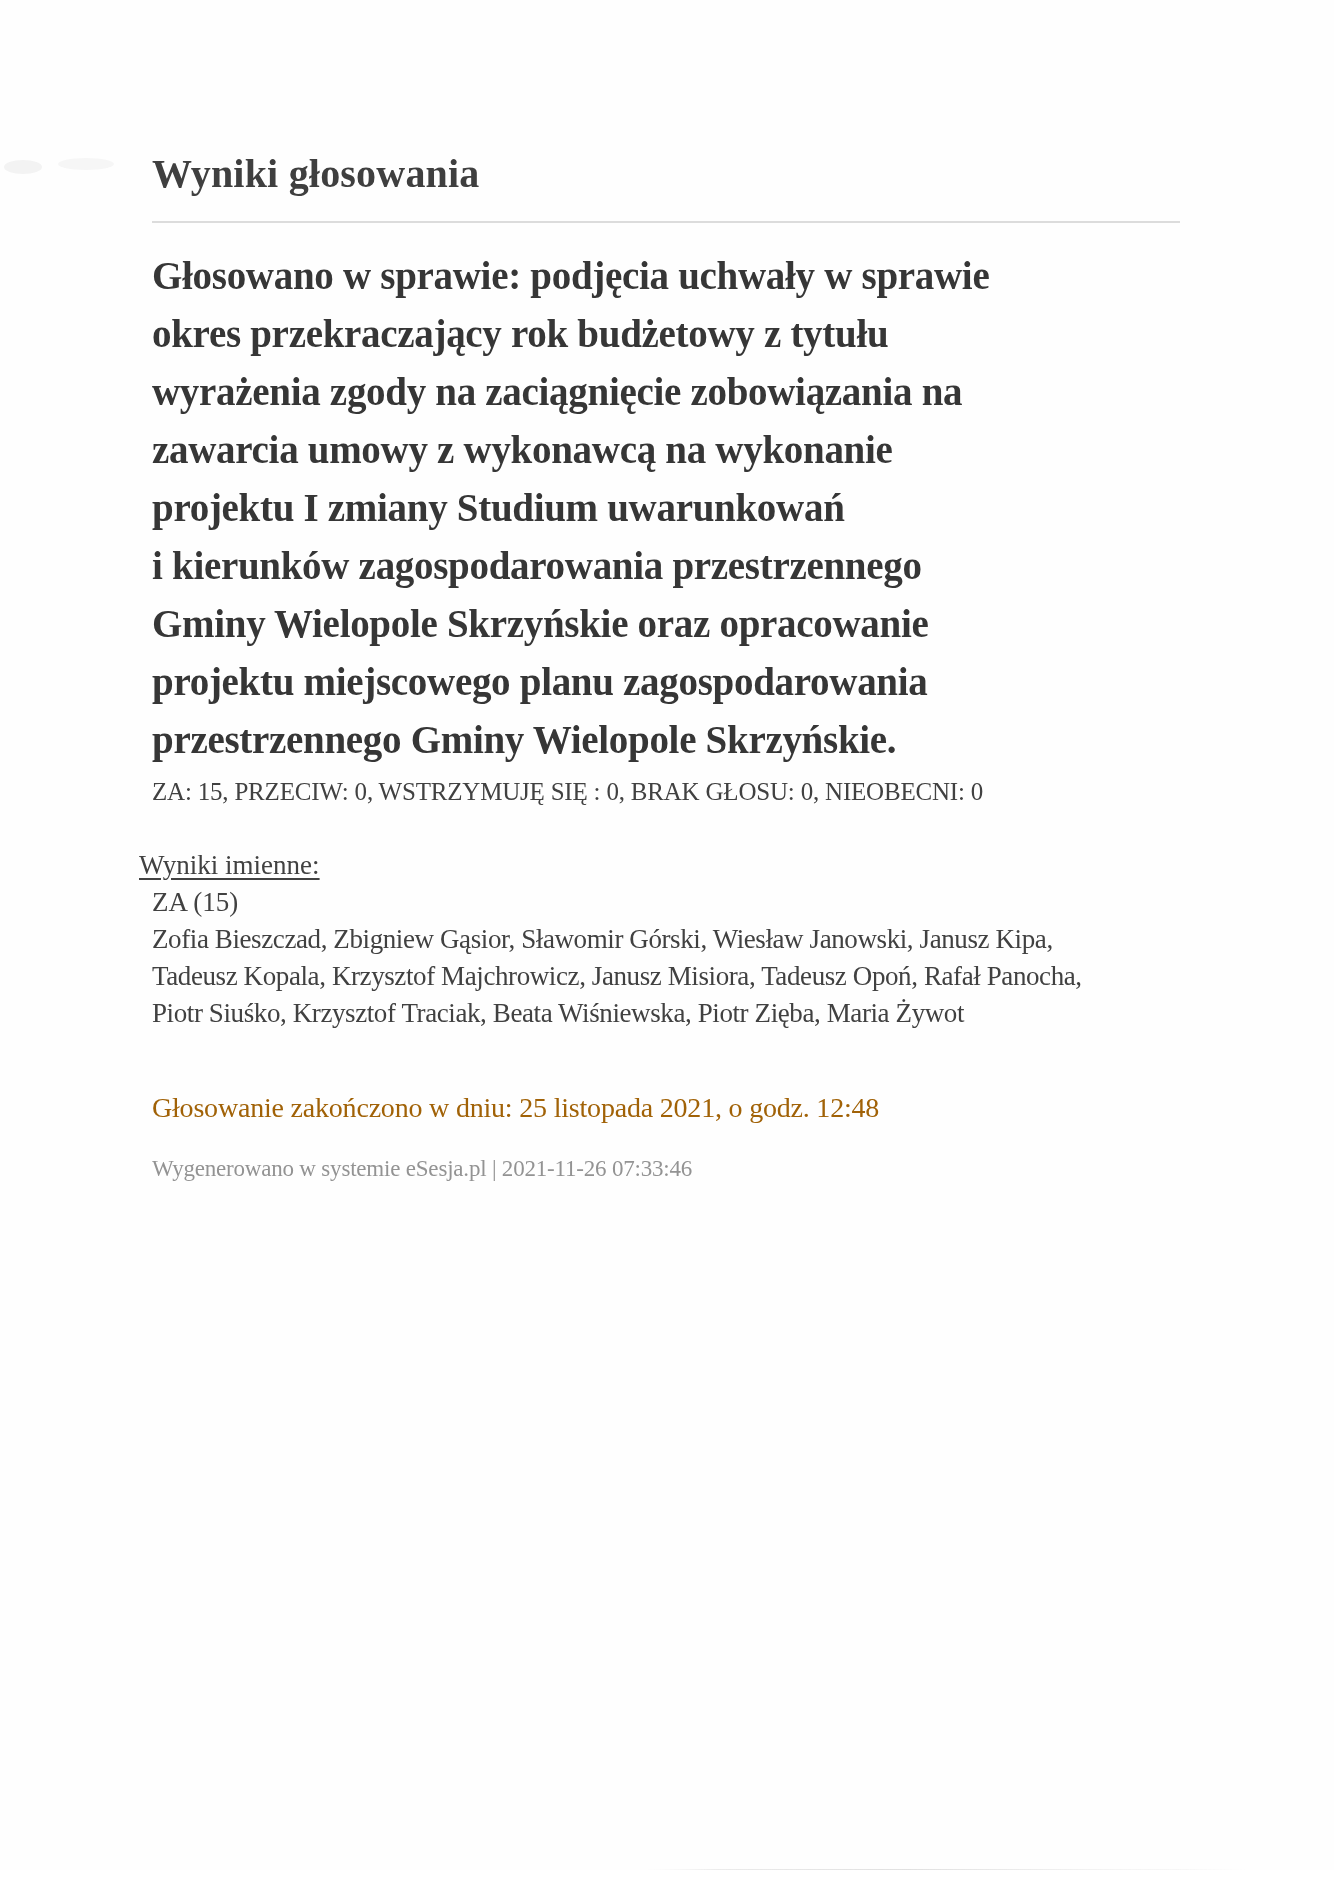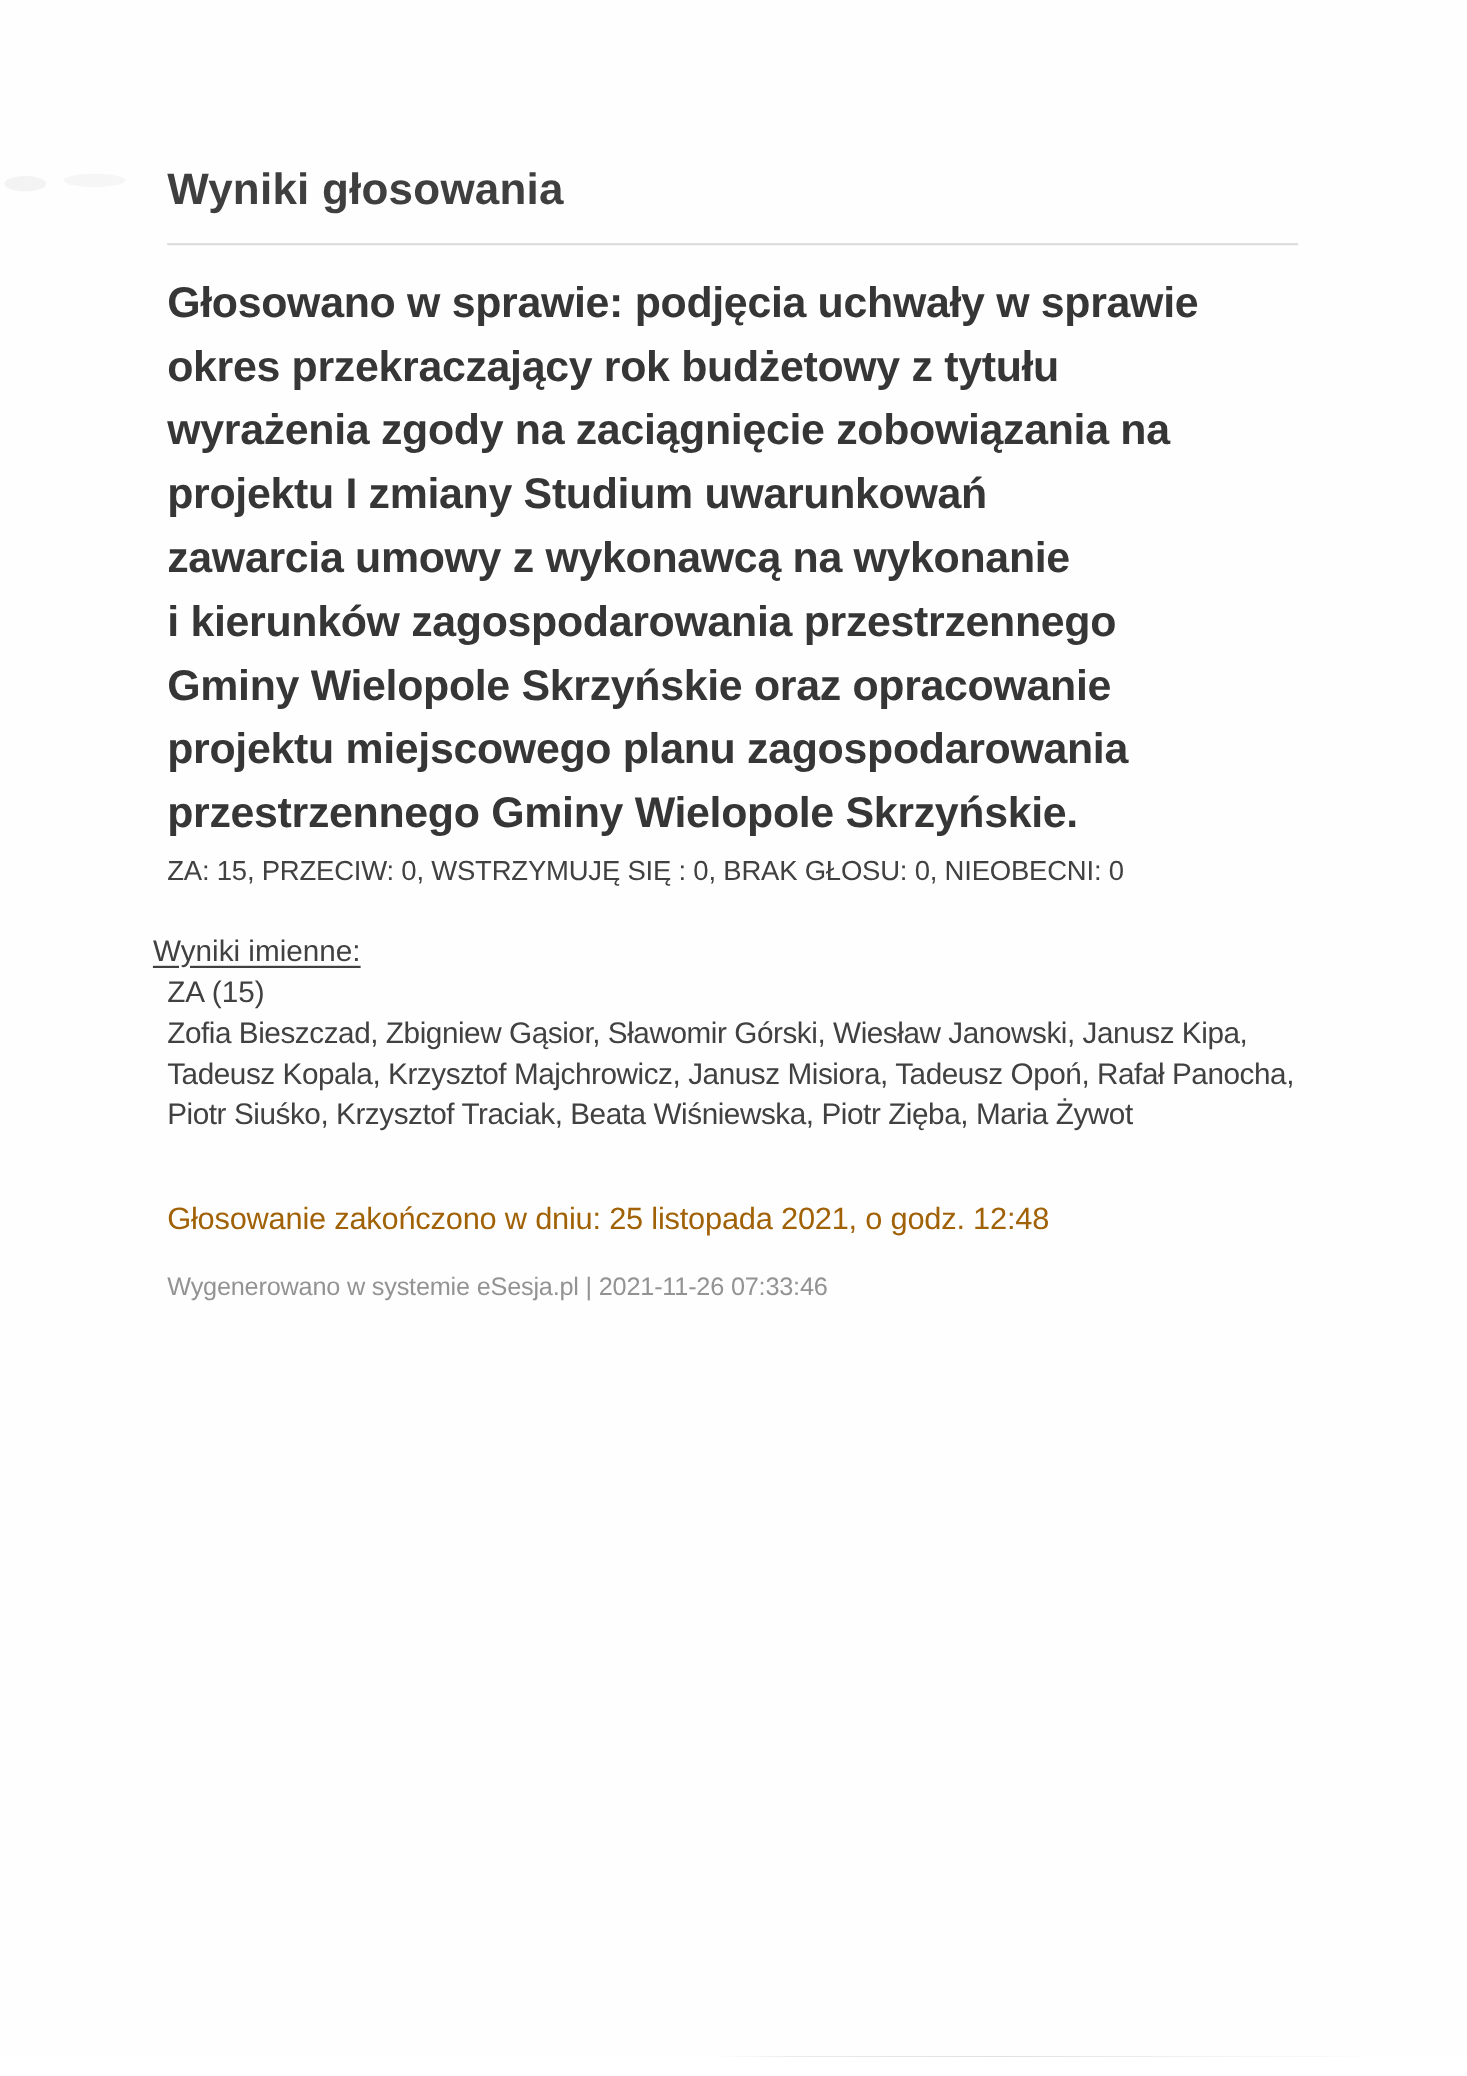--- a/index.html
+++ b/index.html
@@ -6,21 +6,21 @@
     margin: 0;
     padding: 0;
     background: #ffffff;
   }
   .page {
     position: relative;
     width: 1334px;
     height: 1870px;
     background: #fefefe;
     overflow: hidden;
-    font-family: Liberation Sans, sans-serif;
+    font-family: Liberation Serif, serif;
     color: #3d3d3d;
   }
   .title {
     position: absolute;
     left: 152px;
     top: 150px;
     margin: 0;
     font-size: 40px;
     font-weight: 700;
     color: #3f3f3f;
@@ -137,22 +137,22 @@
 <div class="page">
 
   <h1 class="title">Wyniki głosowania</h1>
 
   <div class="title-rule"></div>
 
   <div class="subject">
     <div>Głosowano w sprawie: podjęcia uchwały w sprawie</div>
     <div>okres przekraczający rok budżetowy z tytułu</div>
     <div>wyrażenia zgody na zaciągnięcie zobowiązania na</div>
+    <div>zawarcia umowy z wykonawcą na wykonanie</div>
     <div>projektu I zmiany Studium uwarunkowań</div>
-    <div>zawarcia umowy z wykonawcą na wykonanie</div>
     <div>i kierunków zagospodarowania przestrzennego</div>
     <div>Gminy Wielopole Skrzyńskie oraz opracowanie</div>
     <div>projektu miejscowego planu zagospodarowania</div>
     <div>przestrzennego Gminy Wielopole Skrzyńskie.</div>
   </div>
 
   <div class="summary">ZA: 15, PRZECIW: 0, WSTRZYMUJĘ SIĘ : 0, BRAK GŁOSU: 0, NIEOBECNI: 0</div>
 
   <div class="named-heading">Wyniki imienne:</div>
 

